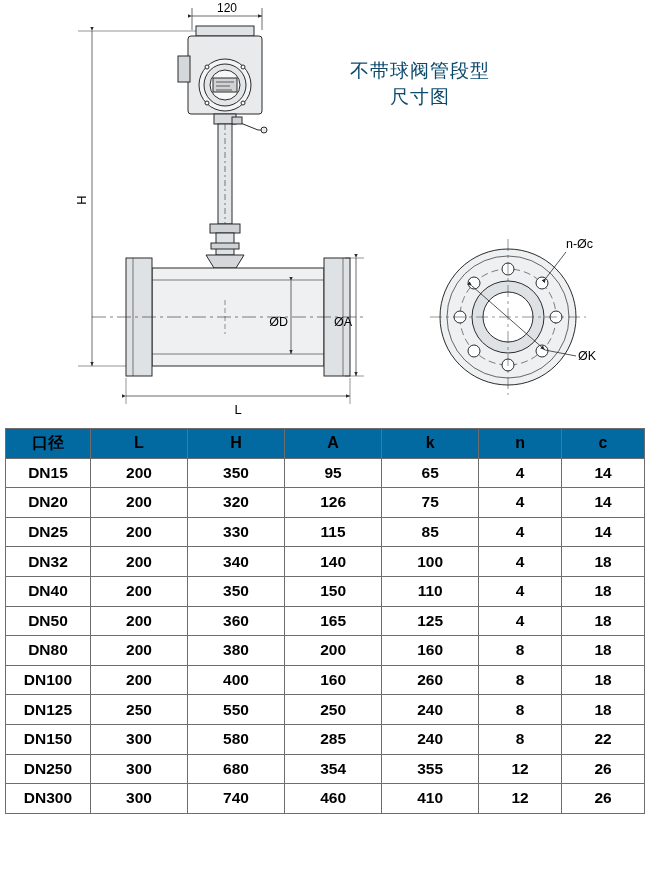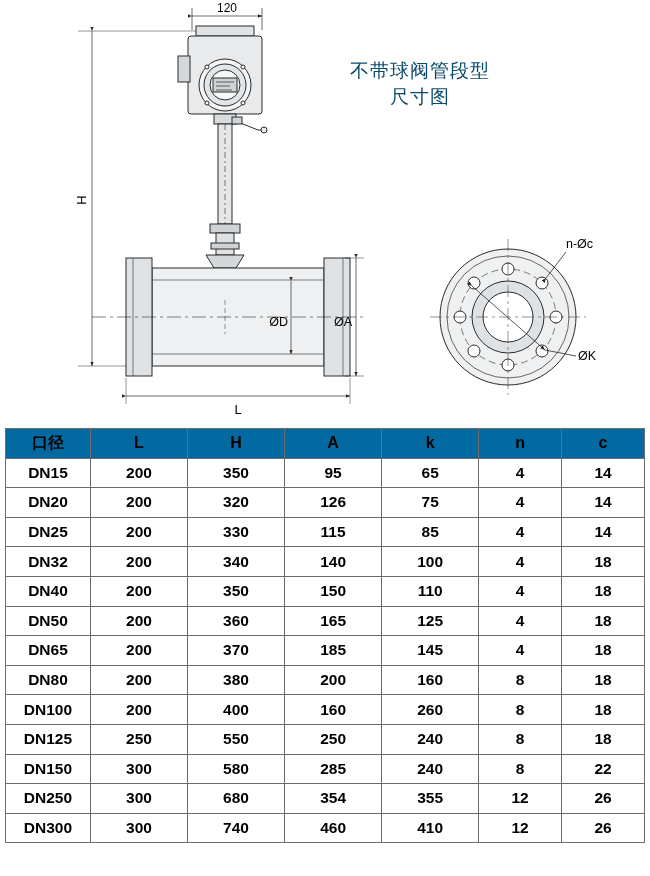--- a/index.html
+++ b/index.html
@@ -222,29 +222,20 @@
         <tr>
           <td>DN50</td>
           <td>200</td>
           <td>360</td>
           <td>165</td>
           <td>125</td>
           <td>4</td>
           <td>18</td>
         </tr>
         <tr>
-          <td>DN65</td>
-          <td>200</td>
-          <td>370</td>
-          <td>185</td>
-          <td>145</td>
-          <td>4</td>
-          <td>18</td>
-        </tr>
-        <tr>
           <td>DN80</td>
           <td>200</td>
           <td>380</td>
           <td>200</td>
           <td>160</td>
           <td>8</td>
           <td>18</td>
         </tr>
         <tr>
           <td>DN100</td>

